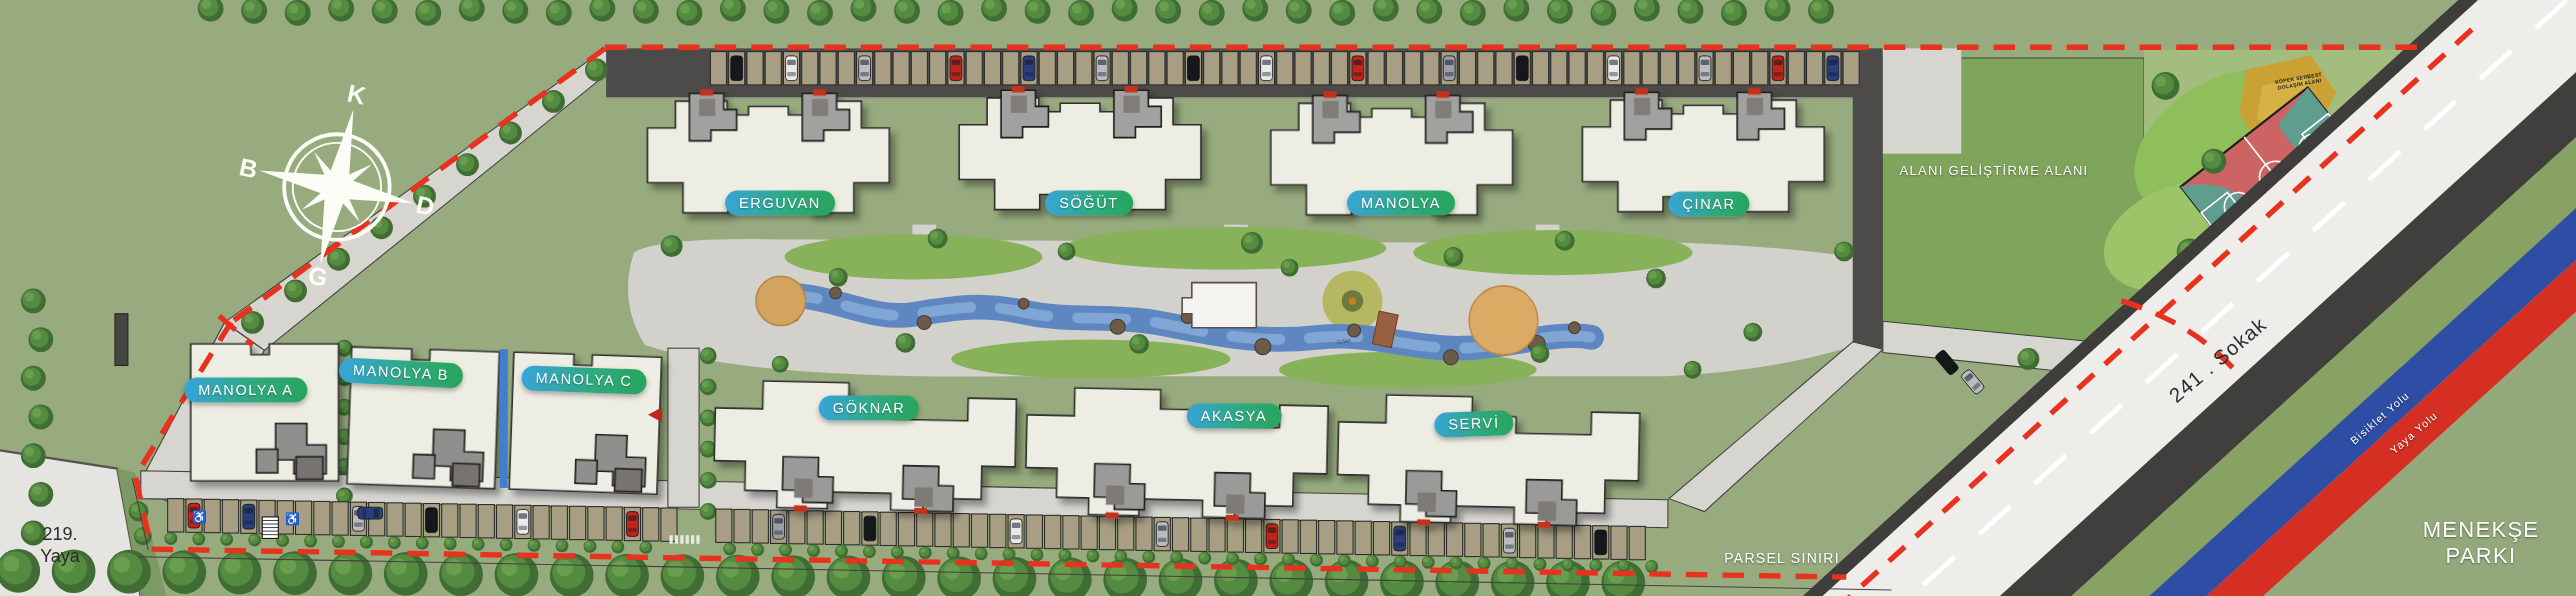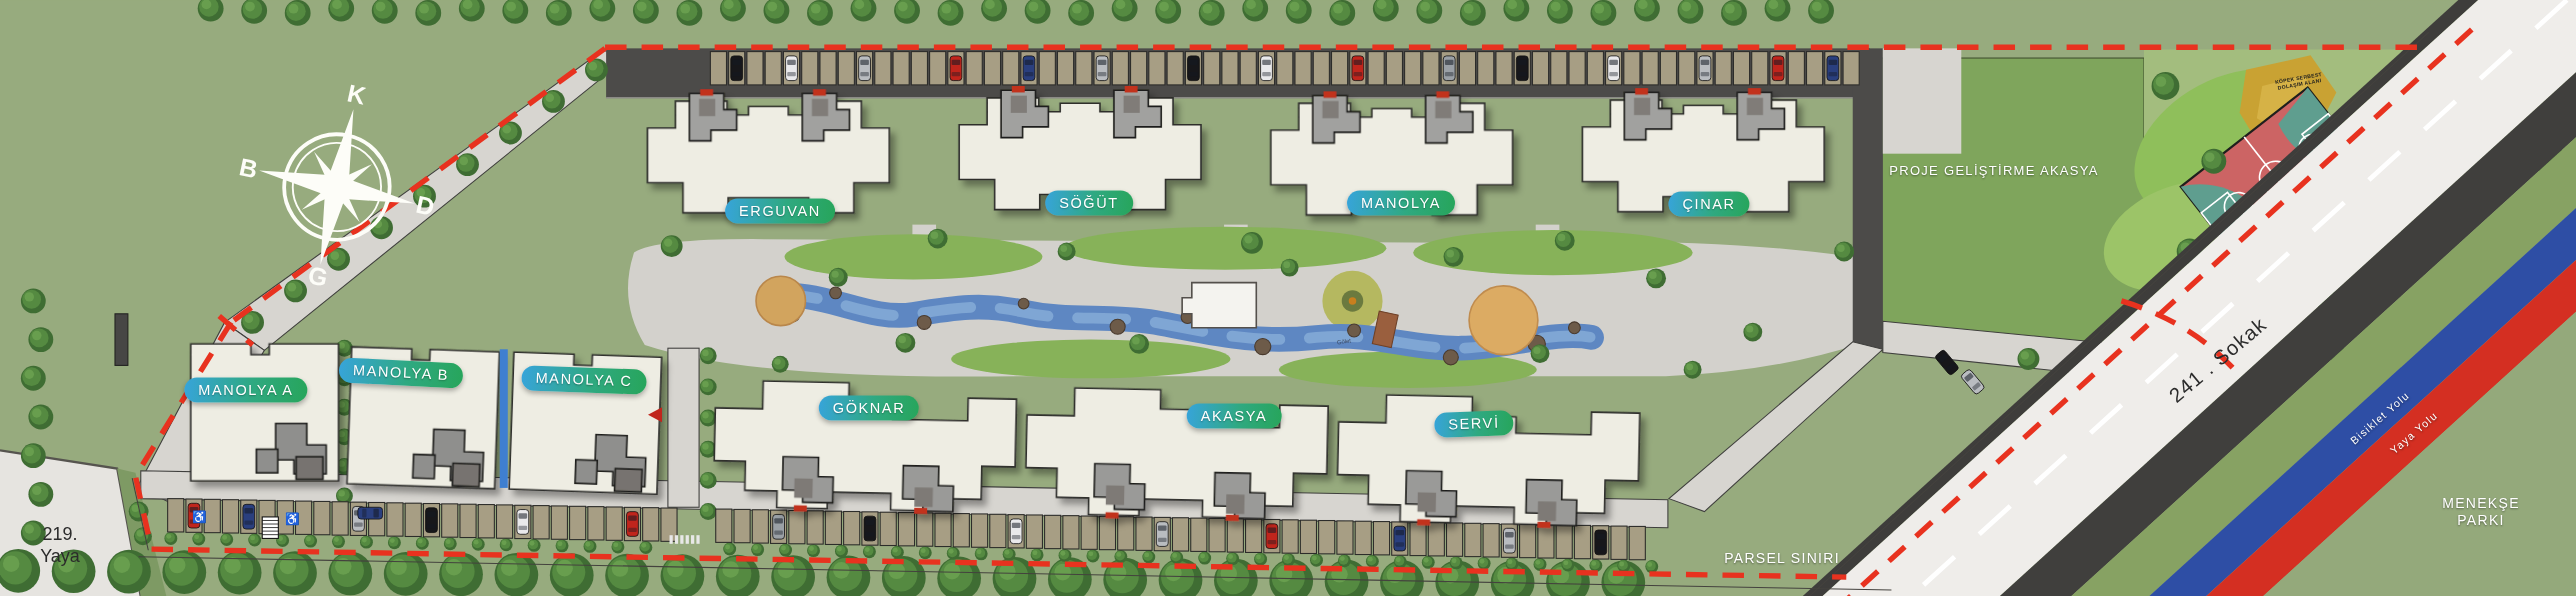--- a/index.html
+++ b/index.html
@@ -732,34 +732,34 @@
     <path d="M0,-148 L19,-19 L148,0 L19,19 L0,148 L-19,19 L-148,0 L-19,-19 Z" fill="#fdfdf8"></path>
     <g fill="#fdfdf8" font-size="46" font-weight="bold" text-anchor="middle" font-family="Liberation Sans, sans-serif">
       <text y="-160">K</text>
       <text x="168" y="16">D</text>
       <text y="186">G</text>
       <text x="-168" y="16">B</text>
     </g>
   </g>
 </svg>
 
-<div class="lbl pill" style="left:780px;top:211px">ERGUVAN</div>
+<div class="lbl pill" style="left:780px;top:203px">ERGUVAN</div>
 <div class="lbl pill" style="left:1089px;top:203px">SÖĞÜT</div>
 <div class="lbl pill" style="left:1401px;top:203px">MANOLYA</div>
 <div class="lbl pill" style="left:1709px;top:204px">ÇINAR</div>
 <div class="lbl pill" style="left:869px;top:408px">GÖKNAR</div>
 <div class="lbl pill" style="left:1234px;top:416px">AKASYA</div>
 <div class="lbl pill" style="left:1474px;top:424px;transform:translate(-50%,-50%) rotate(-2deg)">SERVİ</div>
 <div class="lbl pill" style="left:246px;top:390px">MANOLYA A</div>
 <div class="lbl pill" style="left:401px;top:373px;transform:translate(-50%,-50%) rotate(3deg)">MANOLYA B</div>
 <div class="lbl pill" style="left:584px;top:380px;transform:translate(-50%,-50%) rotate(2deg)">MANOLYA C</div>
 
-<div class="lbl wlbl" style="left:1994px;top:171px;font-size:13px">PROJE GELİŞTİRME AKASYA</div>
+<div class="lbl wlbl" style="left:1994px;top:171px;font-size:13px">ALANI GELİŞTİRME ALANI</div>
 <div class="lbl wlbl" style="left:1782px;top:558px;font-size:14px">PARSEL SINIRI</div>
-<div class="lbl wlbl" style="left:2481px;top:512px;font-size:14px">
+<div class="lbl wlbl" style="left:2481px;top:543px;font-size:22px">
   <div>MENEKŞE</div>
   <div>PARKI</div>
 </div>
 <div class="lbl blk" style="left:60px;top:546px;font-size:18px">
   <div>219.</div>
   <div>Yaya</div>
 </div>
 <div class="lbl blk" style="left:2218px;top:360px;font-size:20.4px;letter-spacing:1.1px;transform:translate(-50%,-50%) rotate(-40deg)">241 . Sokak</div>
 <div class="lbl wlbl" style="left:2380px;top:418px;font-size:10.7px;transform:translate(-50%,-50%) rotate(-41deg)">Bisiklet Yolu</div>
 <div class="lbl wlbl" style="left:2414px;top:433px;font-size:10.7px;transform:translate(-50%,-50%) rotate(-41deg)">Yaya Yolu</div>

